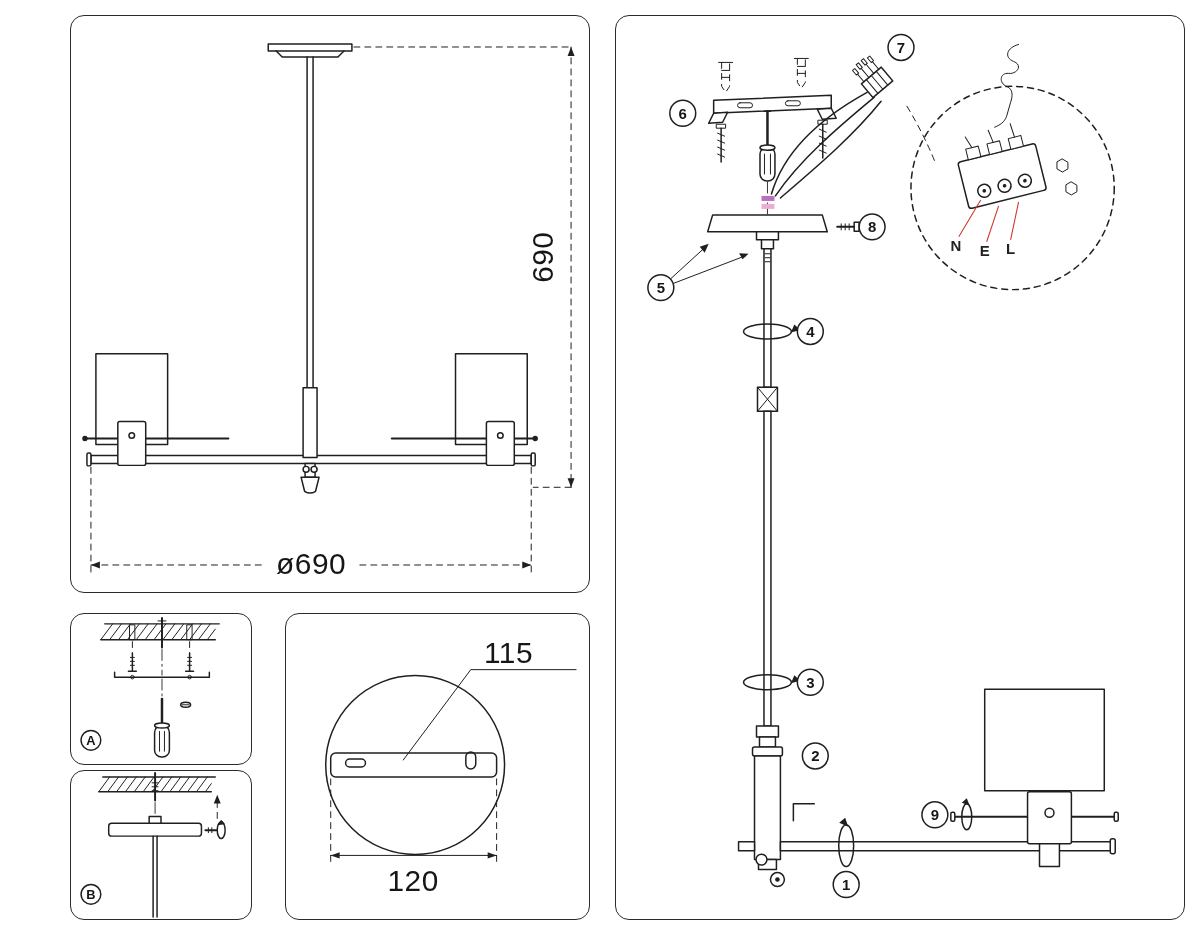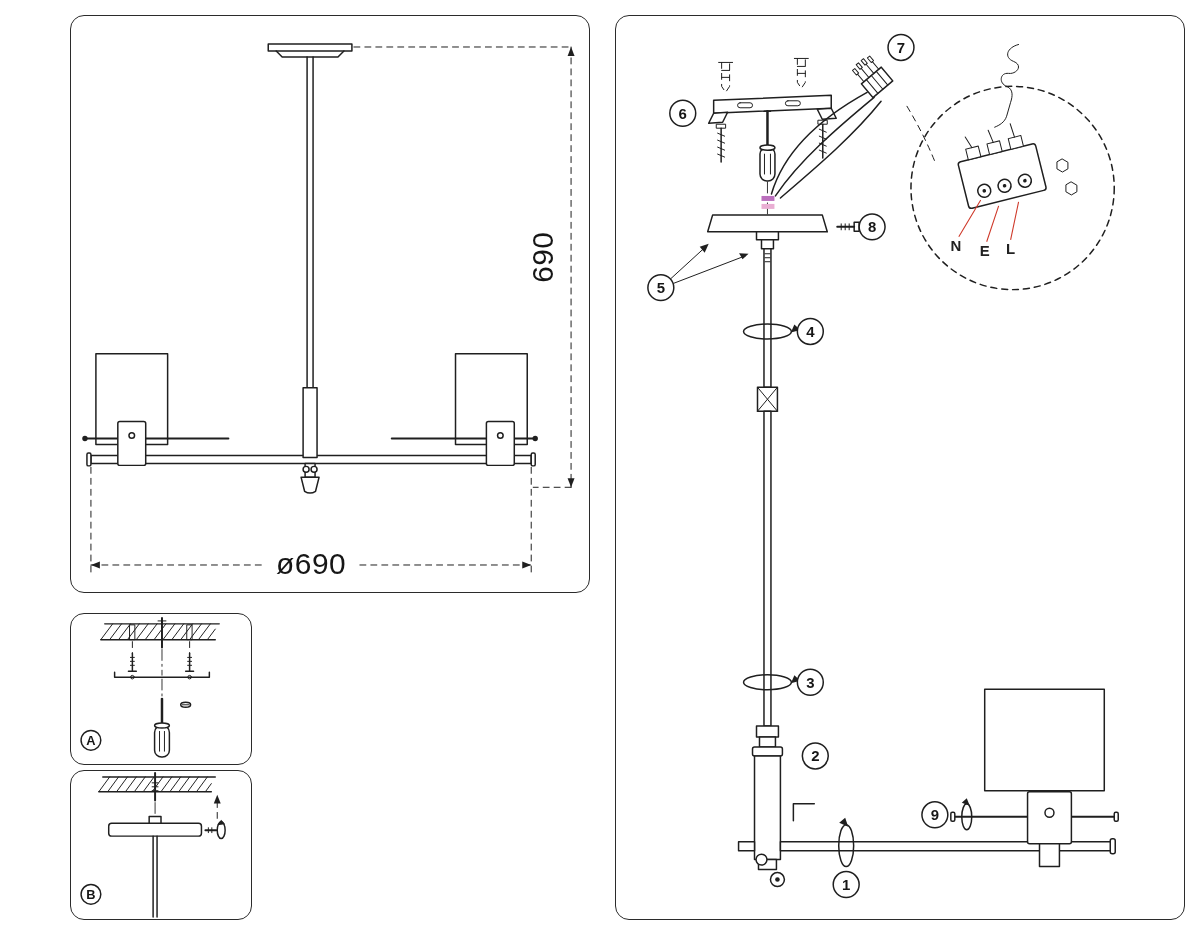--- a/index.html
+++ b/index.html
@@ -157,20 +157,41 @@
         <ellipse class="ln" cx="152" cy="60" rx="4" ry="8.5" stroke-width="1.2"></ellipse>
         <polygon class="fillb" points="152,49.5 148,55 156,54"></polygon>
       </g>
       <g>
         <circle class="ln w" cx="20" cy="125" r="10" stroke-width="1.4"></circle>
         <text class="badge-s" x="20" y="129.5">B</text>
       </g>
     </svg>
   </section>
 
+  <section class="panel" id="panel-plate">
+    <svg viewBox="0 0 305 307">
+      <circle class="ln" cx="130" cy="152" r="90" stroke-width="1.6"></circle>
+      <g>
+        <rect class="ln w" x="45" y="140" width="167" height="24" rx="5" stroke-width="1.7"></rect>
+        <rect class="ln" x="60" y="146" width="20" height="8" rx="4" stroke-width="1.3"></rect>
+        <rect class="ln" x="181" y="139" width="10" height="17" rx="5" stroke-width="1.3"></rect>
+      </g>
+      <g>
+        <path class="ln thin" d="M118 147 L186 56 H292"></path>
+        <text class="dim" x="224" y="49" text-anchor="middle">115</text>
+      </g>
+      <g>
+        <path class="ln thin dash" d="M45 166 V252 M212 166 V252"></path>
+        <line class="ln thin" x1="45" y1="243" x2="212" y2="243"></line>
+        <polygon class="fillb" points="45,243 54,239.8 54,246.2"></polygon>
+        <polygon class="fillb" points="212,243 203,239.8 203,246.2"></polygon>
+        <text class="dim" x="128" y="279" text-anchor="middle">120</text>
+      </g>
+    </svg>
+  </section>
 
   <section class="panel" id="panel-assembly">
     <svg viewBox="0 0 570 905">
 
       <g>
         <path class="ln thin" d="M103 46 h14 M179 42 h14"></path>
         <path class="ln thin dash" d="M106 46 v24 l4 6 l4 -6 v-24 M182 42 v24 l4 6 l4 -6 v-24"></path>
         <path class="ln thin" d="M106 54 h8 M106 61 h8 M182 50 h8 M182 57 h8"></path>
       </g>
       <g>

